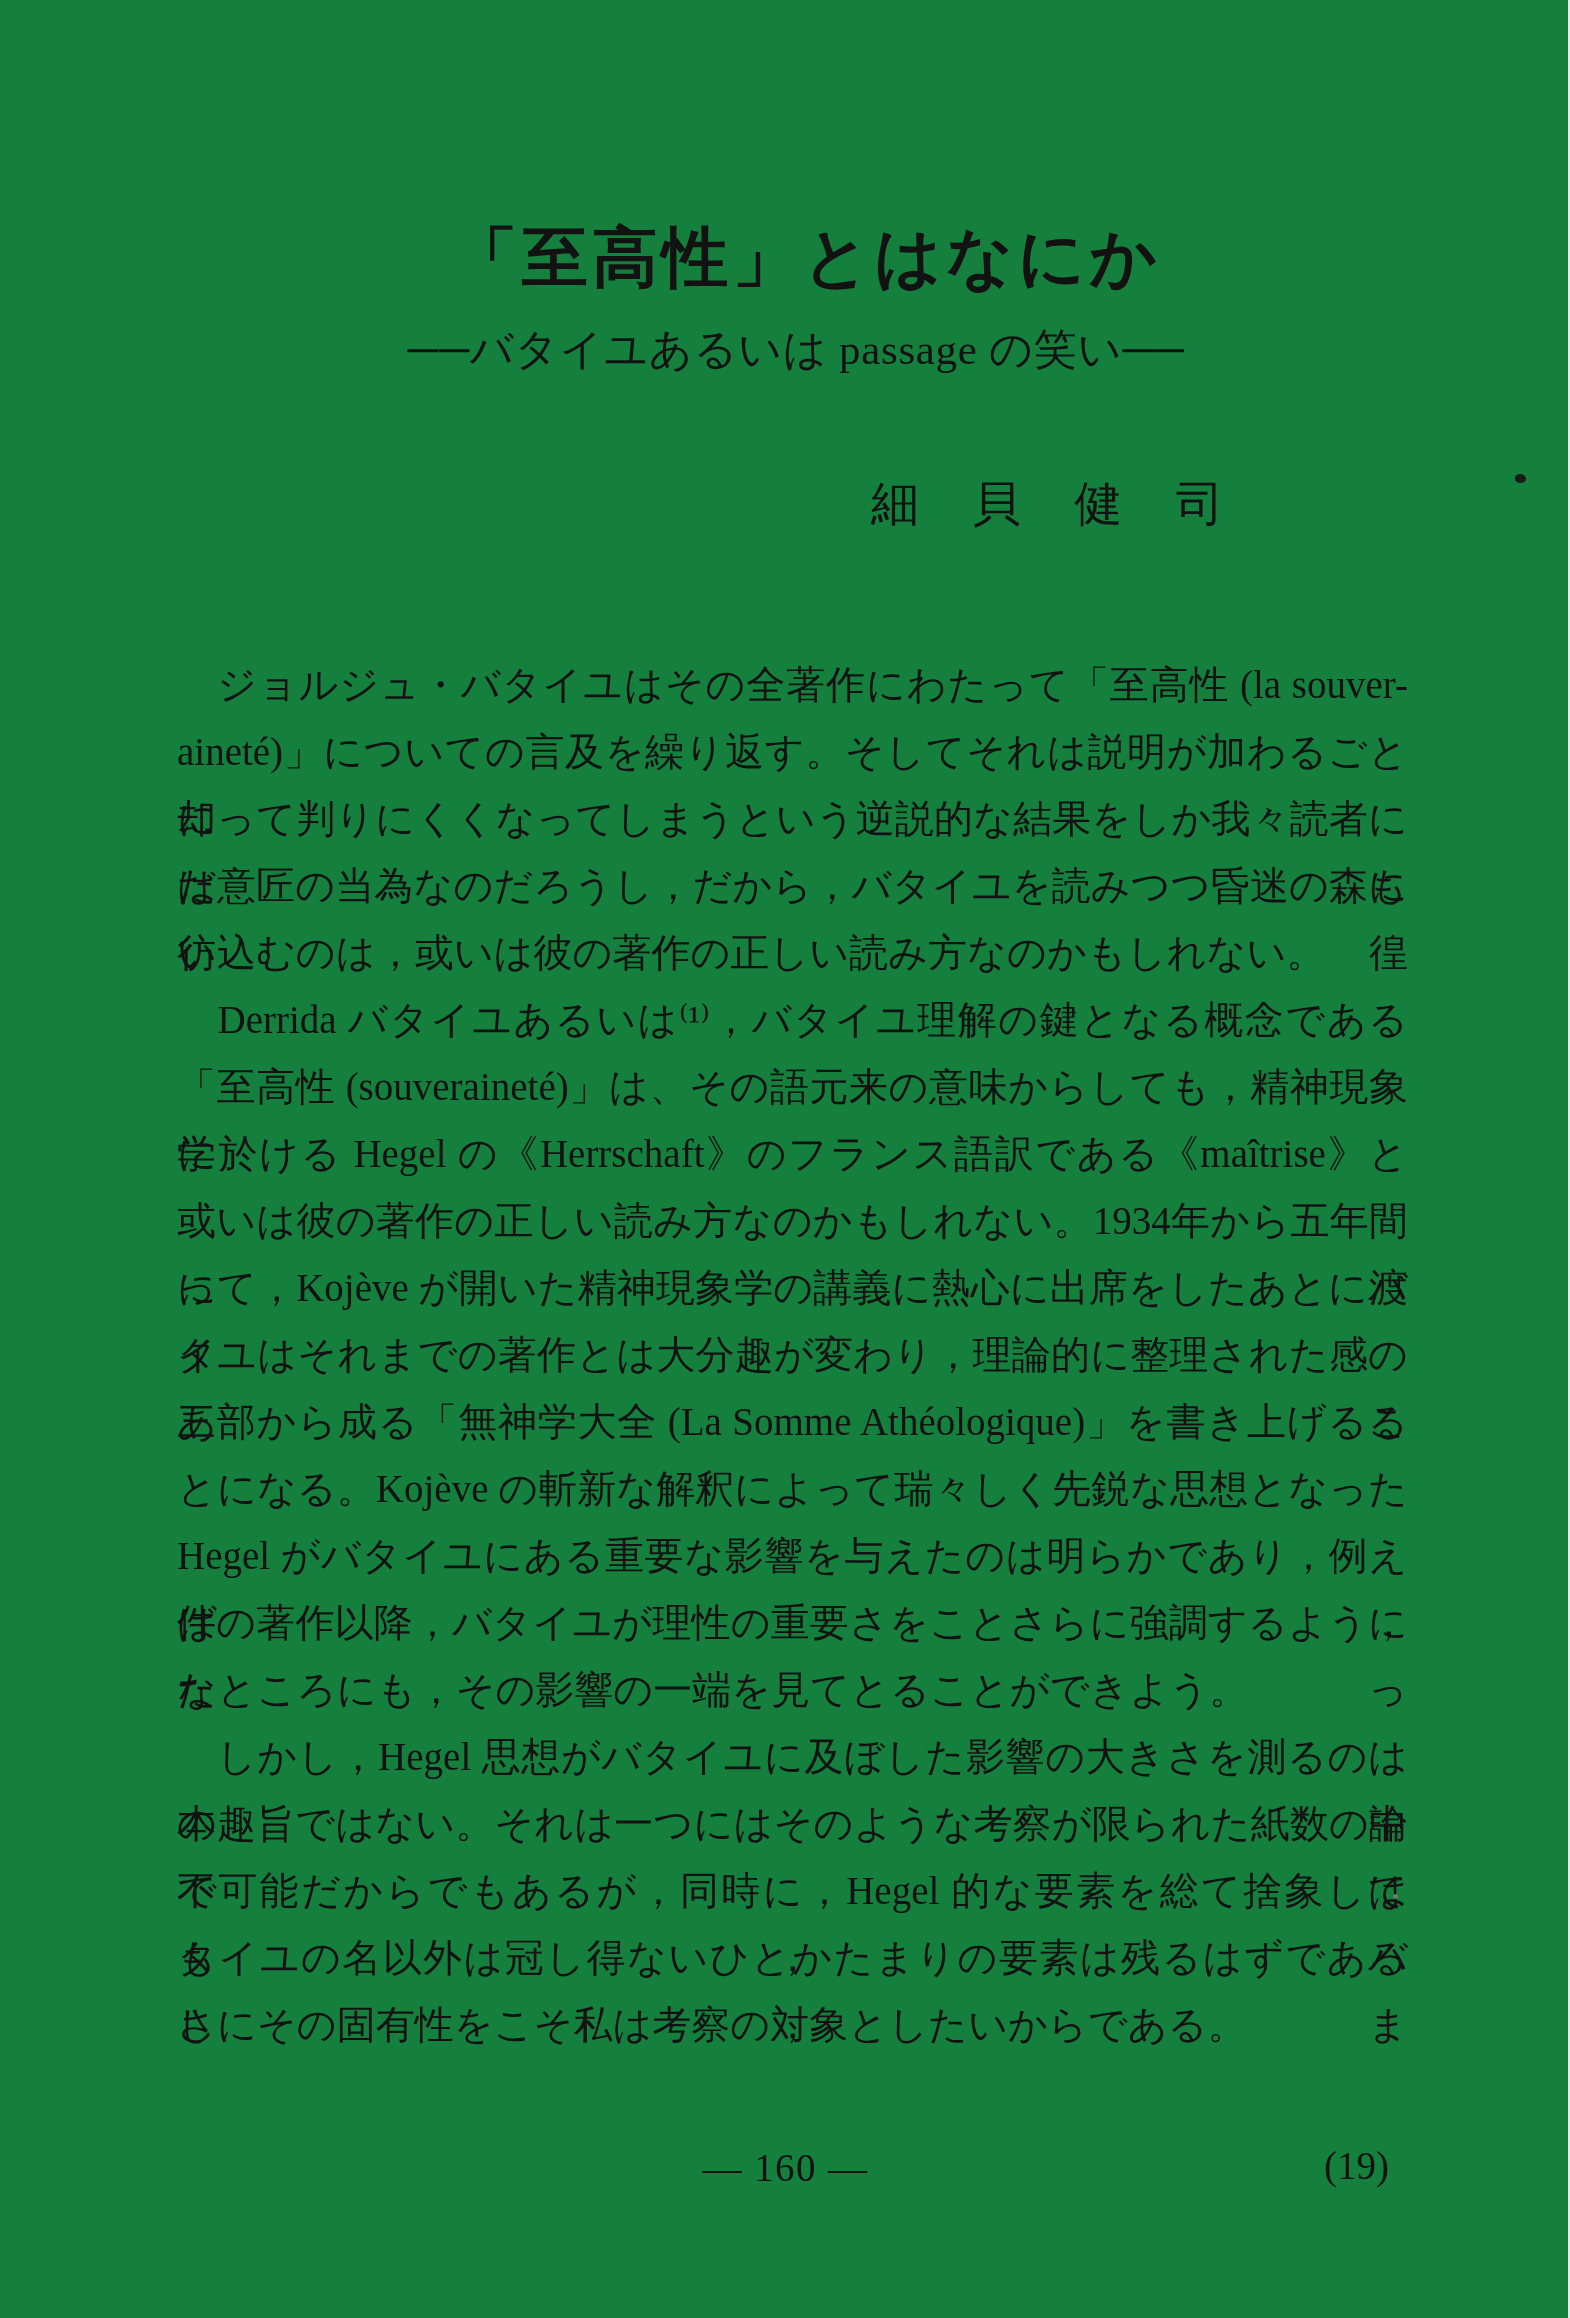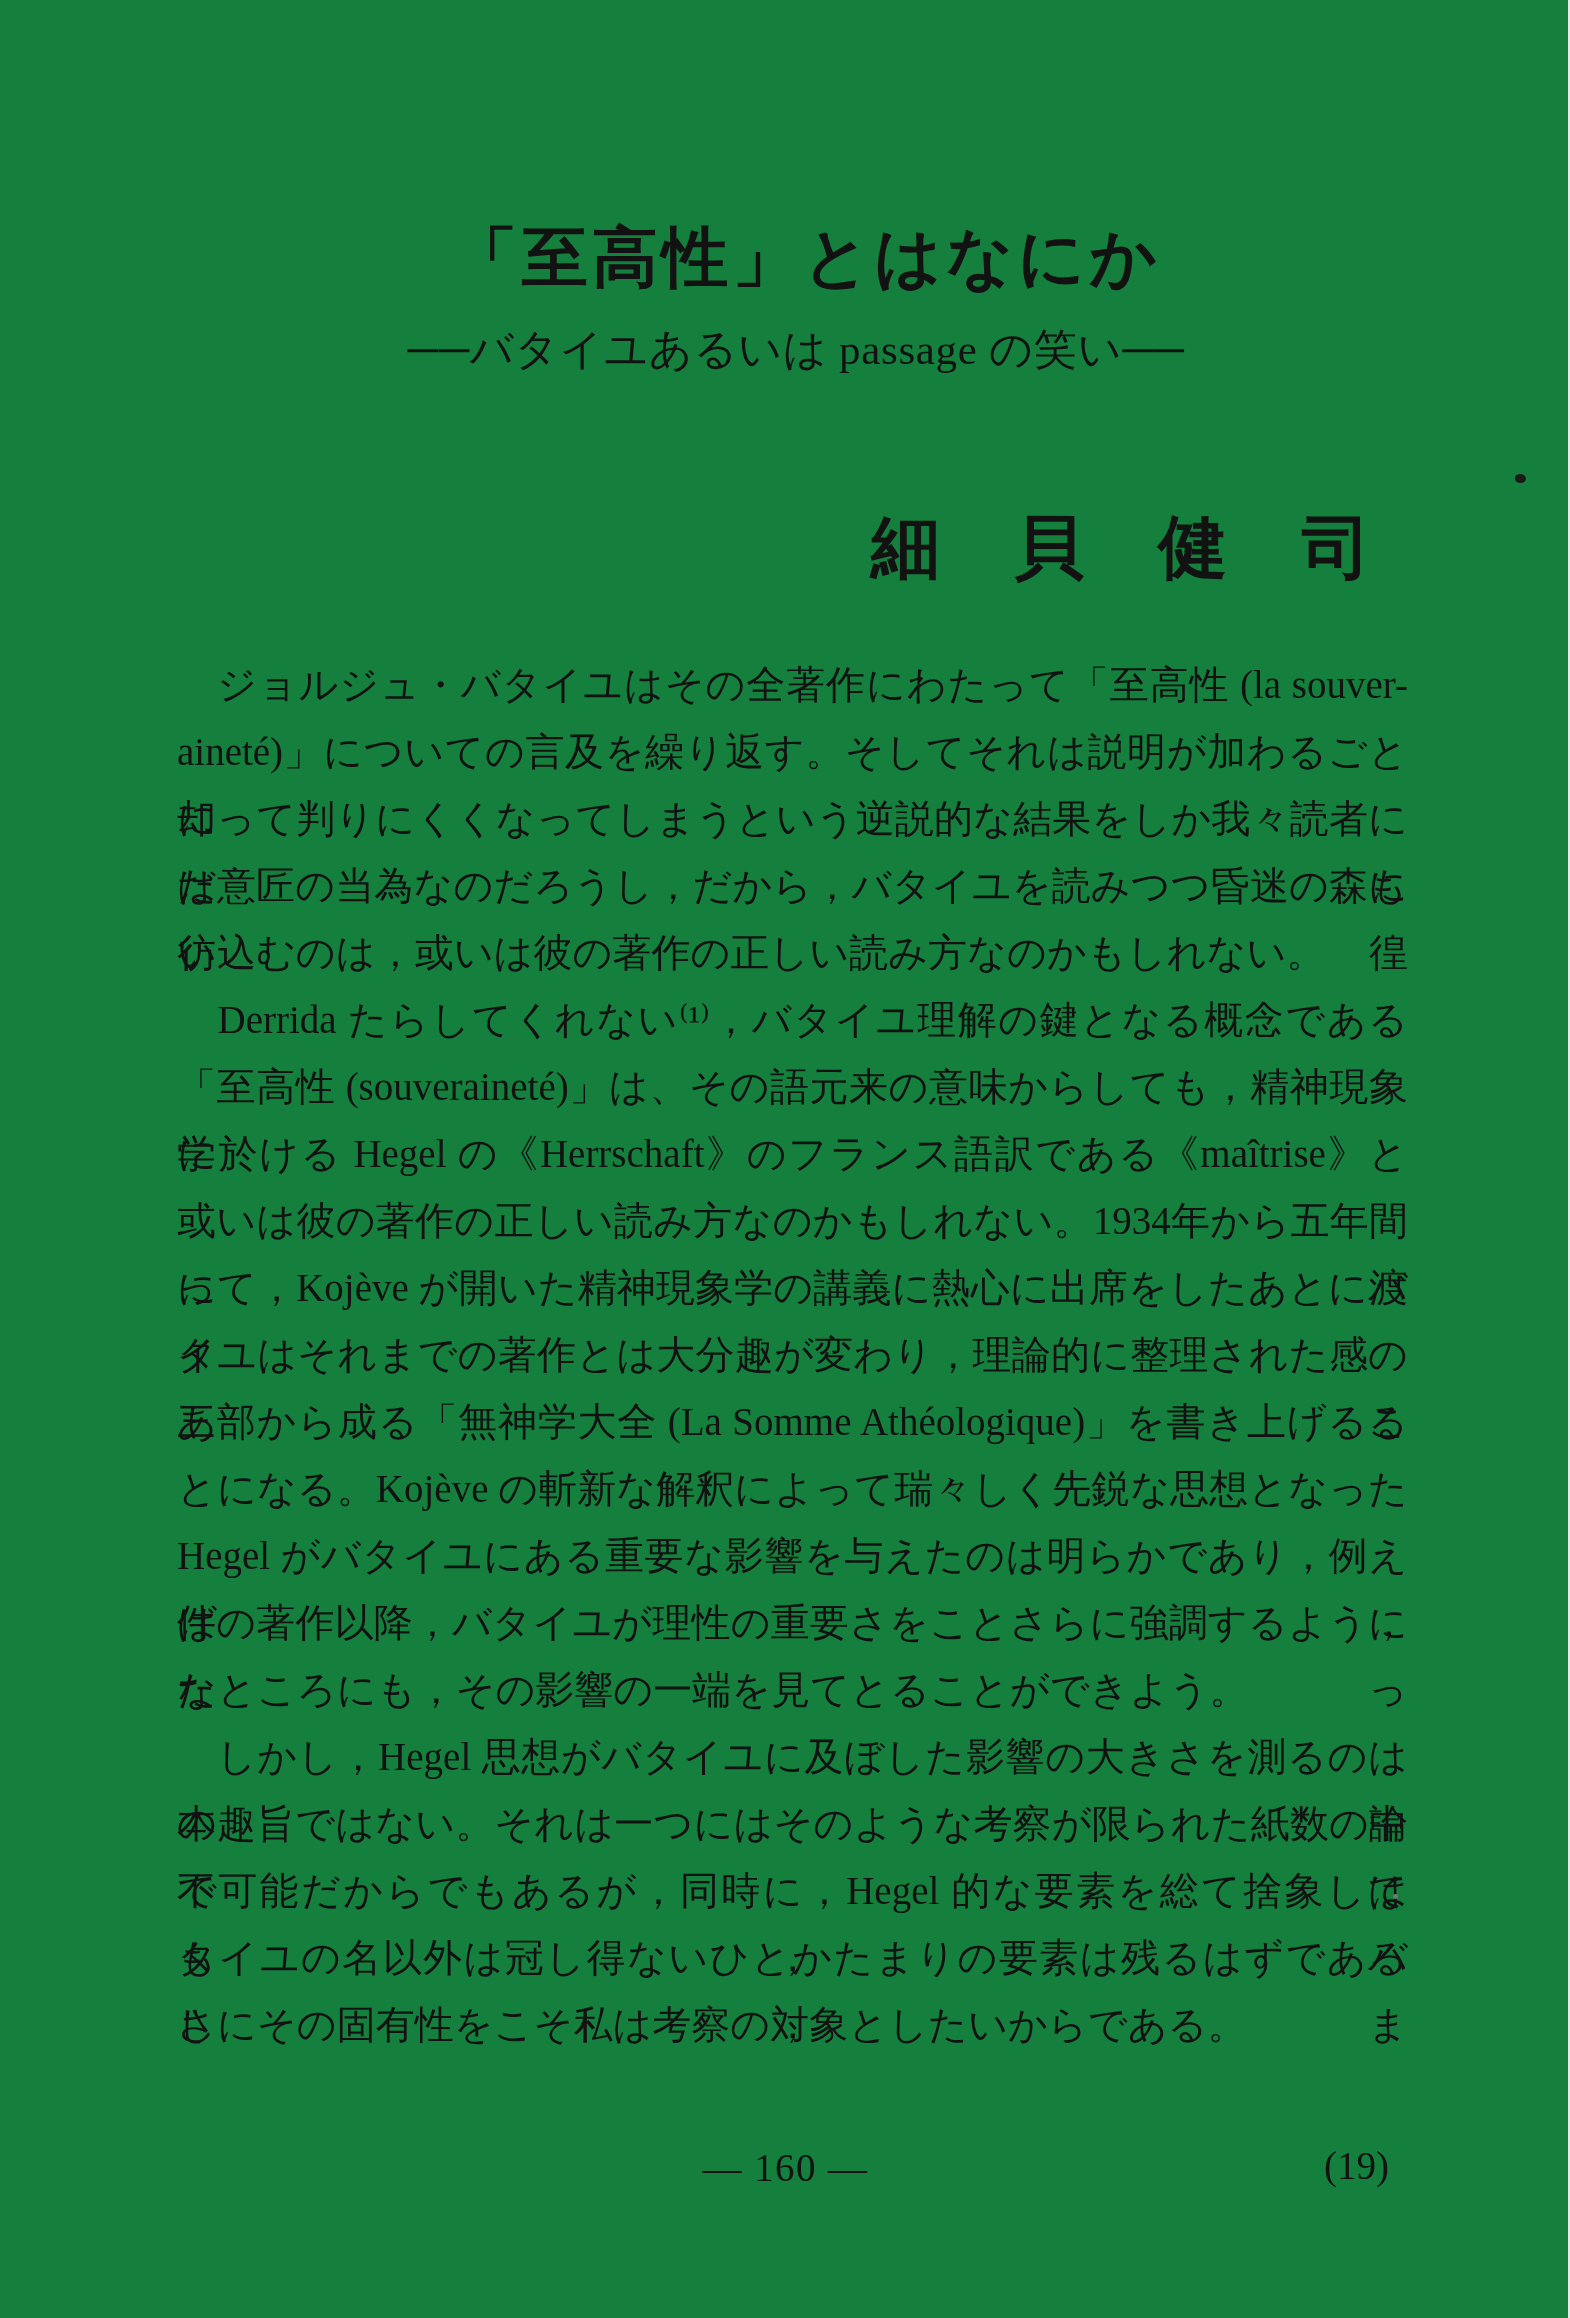--- a/index.html
+++ b/index.html
@@ -34,24 +34,24 @@
     left: 10.5px;
     width: 1571px;
     text-align: center;
     font-size: 43px;
     font-weight: normal;
     letter-spacing: 0.7px;
     line-height: 1.2;
   }
   .author {
     position: absolute;
-    top: 502px;
+    top: 472px;
     left: 871px;
-    font-size: 69px;
-    font-weight: bold;
+    font-size: 48px;
+    font-weight: normal;
     letter-spacing: 2.8px;
     white-space: nowrap;
   }
   .body-text {
     position: absolute;
     top: 651px;
     left: 177px;
     width: 1231px;
     font-size: 39px;
     line-height: 67px;
@@ -112,21 +112,21 @@
   <div class="subtitle">──バタイユあるいは passage の笑い──</div>
 
   <div class="author">細　貝　健　司</div>
 
   <div class="body-text" id="body-lines">
       <div class="body-line">　ジョルジュ・バタイユはその全著作にわたって「至高性 (la souver-</div>
       <div class="body-line">aineté)」についての言及を繰り返す。そしてそれは説明が加わるごとに</div>
       <div class="body-line">却って判りにくくなってしまうという逆説的な結果をしか我々読者にはも</div>
       <div class="body-line">だ意匠の当為なのだろうし，だから，バタイユを読みつつ昏迷の森に彷徨</div>
       <div class="body-line para-end">い込むのは，或いは彼の著作の正しい読み方なのかもしれない。</div>
-      <div class="body-line">　Derrida たらしてくれない⁽¹⁾，バタイユ理解の鍵となる概念である</div>
+      <div class="body-line">　Derrida バタイユあるいは⁽¹⁾，バタイユ理解の鍵となる概念である</div>
       <div class="body-line">「至高性 (souveraineté)」は、その語元来の意味からしても，精神現象学</div>
       <div class="body-line">に於ける Hegel の《Herrschaft》のフランス語訳である《maîtrise》と</div>
       <div class="body-line">或いは彼の著作の正しい読み方なのかもしれない。1934年から五年間に渡</div>
       <div class="body-line">って，Kojève が開いた精神現象学の講義に熱心に出席をしたあとにバタ</div>
       <div class="body-line">イユはそれまでの著作とは大分趣が変わり，理論的に整理された感のある</div>
       <div class="body-line">三部から成る「無神学大全 (La Somme Athéologique)」を書き上げるこ</div>
       <div class="body-line">とになる。Kojève の斬新な解釈によって瑞々しく先鋭な思想となった</div>
       <div class="body-line">Hegel がバタイユにある重要な影響を与えたのは明らかであり，例えば，</div>
       <div class="body-line">件の著作以降，バタイユが理性の重要さをことさらに強調するようになっ</div>
       <div class="body-line para-end">たところにも，その影響の一端を見てとることができよう。</div>

